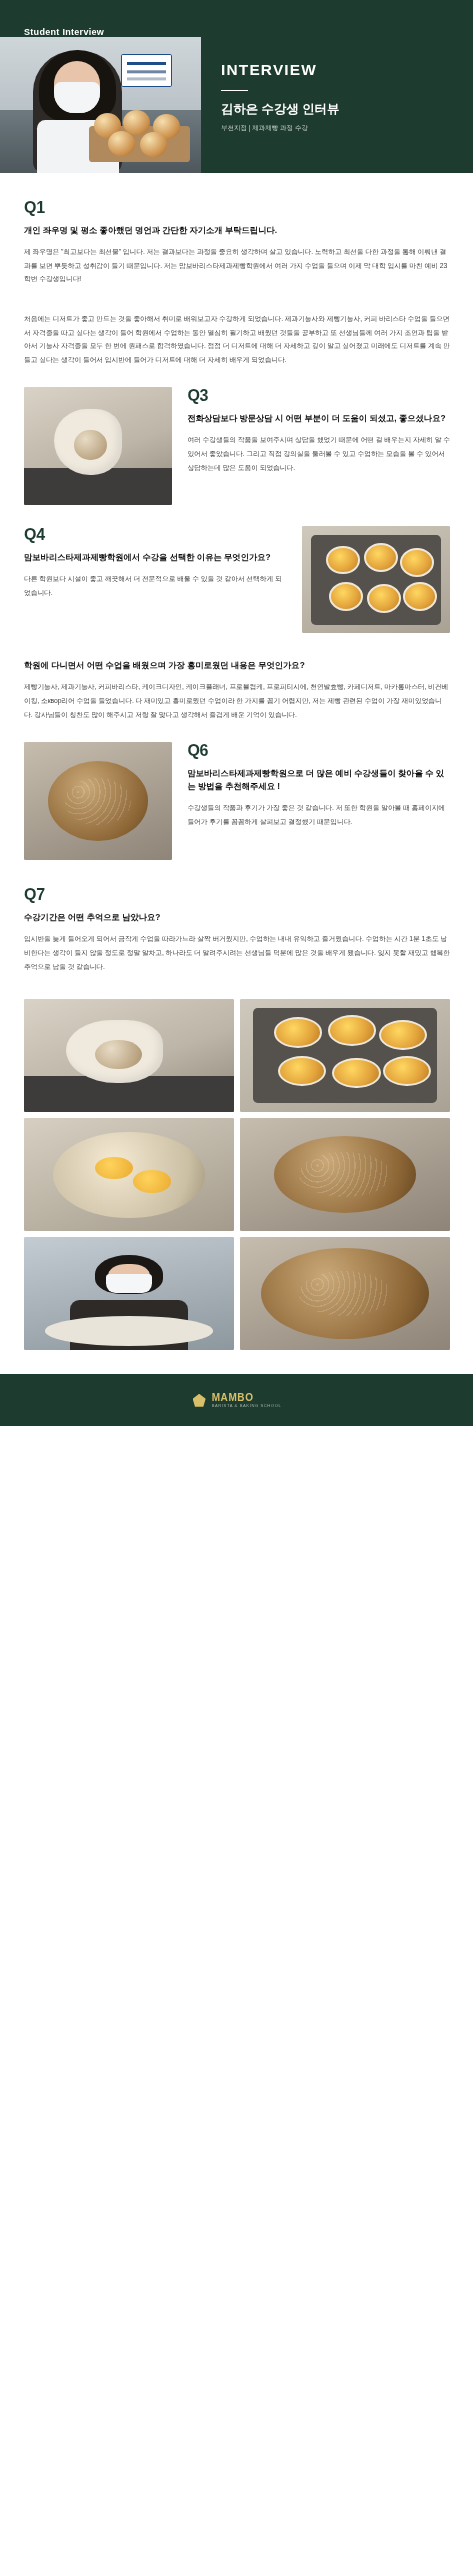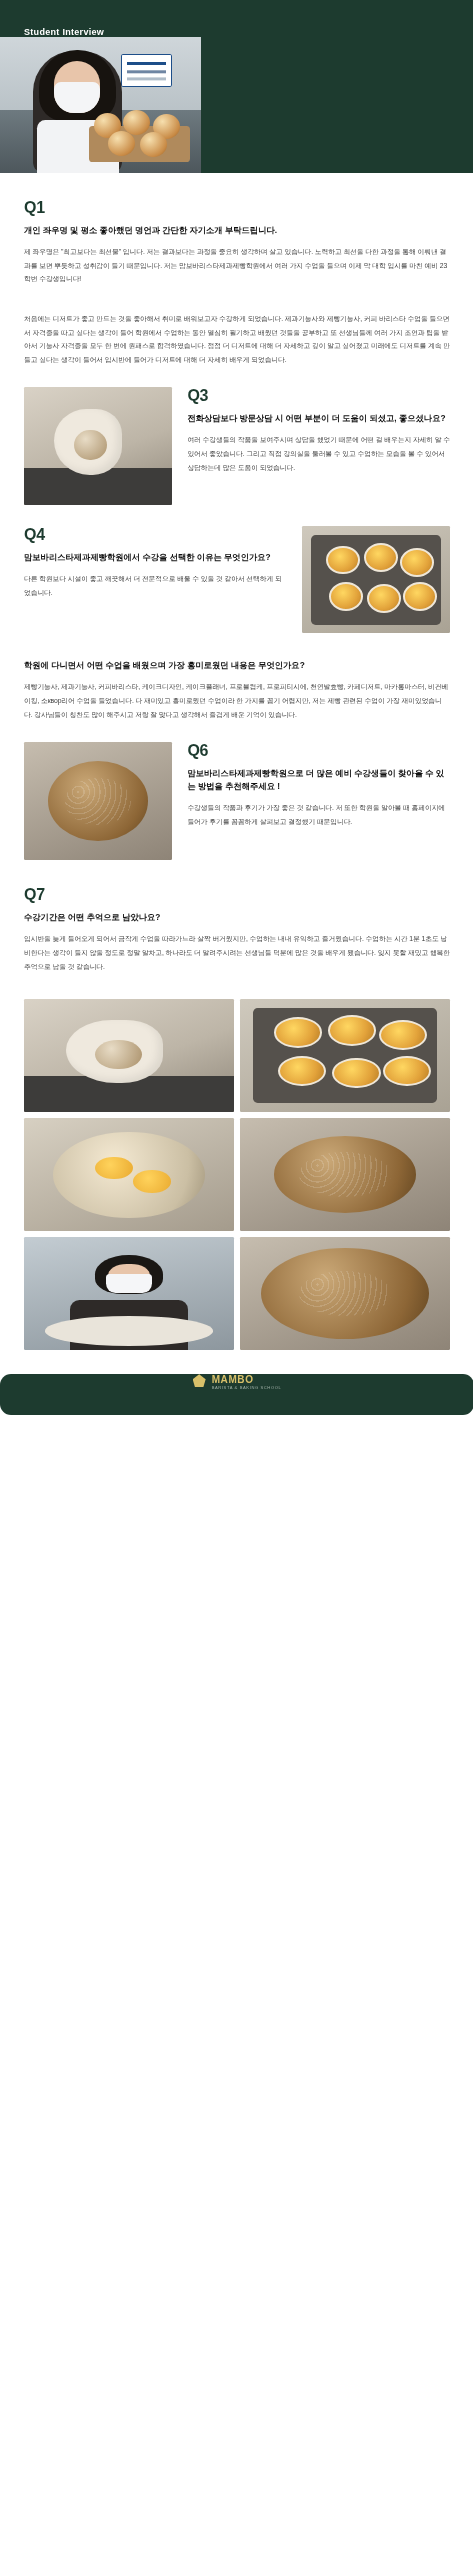--- a/index.html
+++ b/index.html
@@ -251,26 +251,25 @@
     grid-template-columns: repeat(2, 1fr);
     gap: 6px;
     padding: 26px 24px 0 24px;
   }
   .gallery .photo { height: 113px; }
 
   
   .footer {
     margin-top: 24px;
     background: #1d3b2f;
-    height: 41px;
+    height: 52px;
     display: flex;
-    align-items: flex-start;
+    align-items: center;
     justify-content: center;
     gap: 6px;
-    border-radius: 11px;
   }
   .footer .logo-mark {
     width: 13px; height: 13px;
     background: #d8c06a;
     clip-path: polygon(50% 0%, 100% 38%, 82% 100%, 18% 100%, 0% 38%);
   }
   .footer .logo-text {
     color: #d8c06a;
     font-size: 10px;
     font-weight: bold;
@@ -303,20 +302,26 @@
       <div class="face"></div>
       <div class="mask"></div>
       <div class="apron"></div>
       <div class="tray"></div>
       <div class="bun b1"></div>
       <div class="bun b2"></div>
       <div class="bun b3"></div>
       <div class="bun b4"></div>
       <div class="bun b5"></div>
     </div>
+    <div class="hero-text">
+      <div class="hero-kicker">INTERVIEW</div>
+      <div class="hero-divider"></div>
+      <div class="hero-name">김하은 수강생 인터뷰</div>
+      <div class="hero-sub">부천지점 | 제과제빵 과정 수강</div>
+    </div>
   </div>
 
   <div class="content">
 
     <div class="qblock">
       <div class="qlabel">Q1</div>
       <div class="qtitle">개인 좌우명 및 평소 좋아했던 명언과 간단한 자기소개 부탁드립니다.</div>
       <div class="qbody">제 좌우명은 "최고보다는 최선물" 입니다. 저는 결과보다는 과정을 중요히 생각하며 살고 있습니다. 노력하고 최선을 다한 과정을 통해 이뤄낸 결과를 보면 뿌듯하고 성취감이 들기 때문입니다. 저는 맘보바리스타제과제빵학원에서 여러 가지 수업을 들으며 이제 막 대학 입시를 마친 예비 23학번 수강생입니다!</div>
     </div>
 

